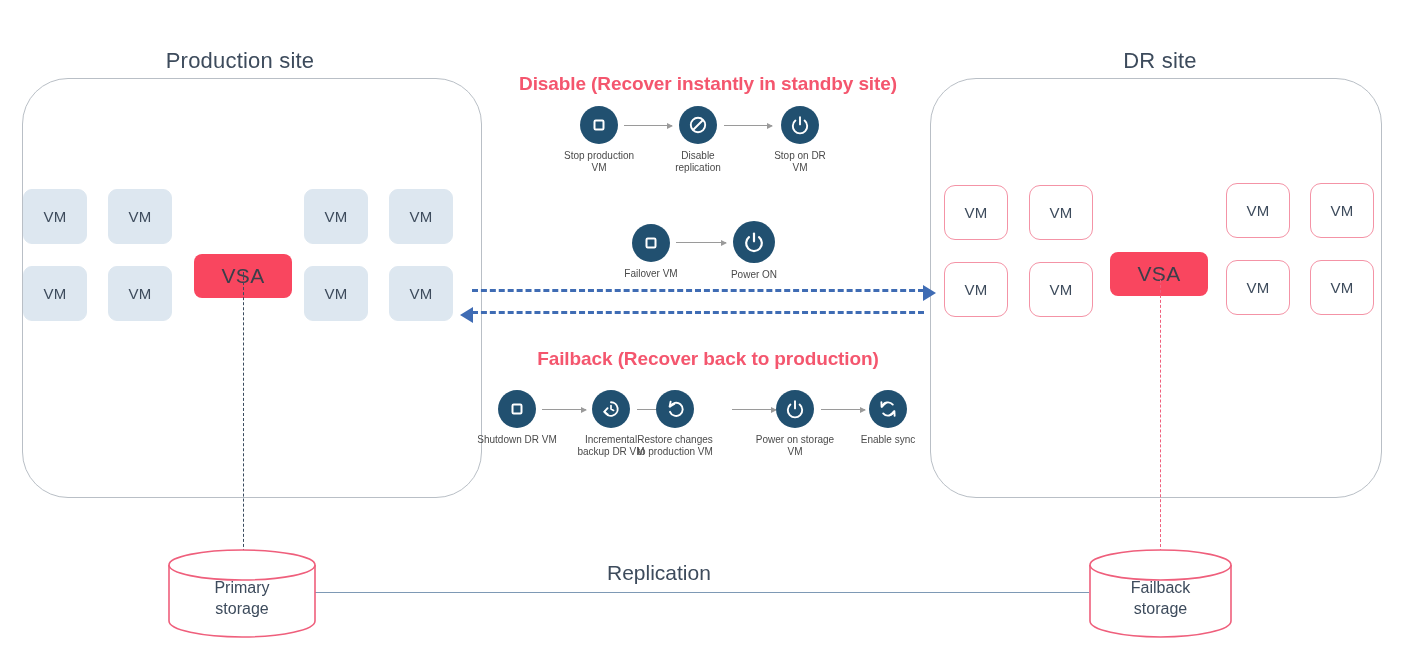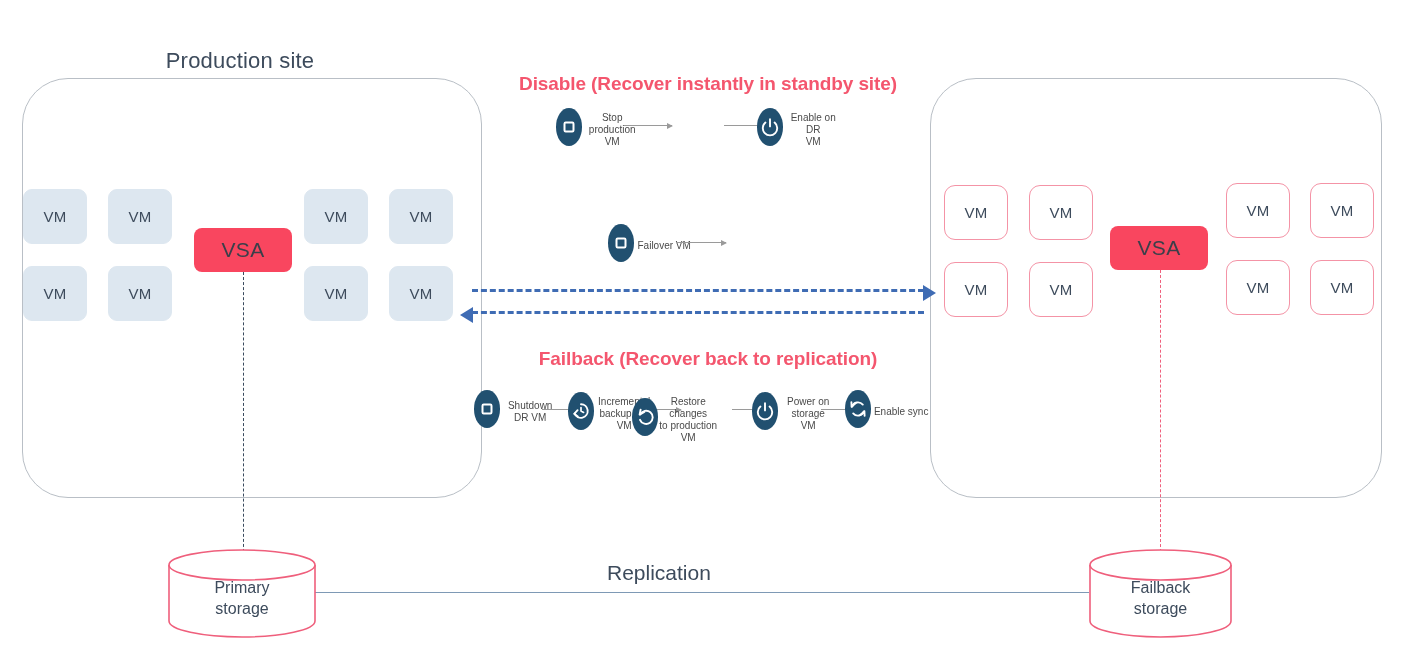--- a/index.html
+++ b/index.html
@@ -15,41 +15,41 @@
   
   .vm{position:absolute;width:62px;height:53px;border-radius:9px;
       display:flex;align-items:center;justify-content:center;
       font-size:15px;color:#3d4b5c;letter-spacing:.3px;}
   .vm.prod{background:#dde7f0;border:1px solid #dde7f0;}
   .vm.dr{background:#ffffff;border:1.6px solid #f493a6;border-radius:11px;}
 
   
   .vsa{position:absolute;width:98px;height:44px;border-radius:8px;background:#f9465f;
        display:flex;align-items:center;justify-content:center;
-       color:#3b3f4a;font-size:21px;letter-spacing:.4px;}
+       color:#3b3f4a;font-size:21px;letter-spacing:.4px;margin-top:26px;}
   .vsa.dr{background:#f9465f;}
 
   
   .vconn{position:absolute;width:0;border-left:1.6px dashed #3a4b5e;}
   .vconn.pink{border-left-color:#ef5f7c;}
 
   
   .cyl{position:absolute;}
   .cyl svg{display:block;overflow:visible;}
   .cyl-label{position:absolute;left:0;right:0;text-align:center;font-size:16px;color:#3d4b5c;
              line-height:21px;}
 
   
   .repl-line{position:absolute;height:0;border-top:1.6px solid #7e99b5;}
   .repl-label{position:absolute;font-size:21px;color:#3d4b5c;white-space:nowrap;}
 
   
   .flow-title{position:absolute;font-size:19px;font-weight:bold;color:#f4566e;
               white-space:nowrap;text-align:center;letter-spacing:-.1px;}
-  .step{position:absolute;display:flex;flex-direction:row;align-items:center;}
+  .step{position:absolute;display:flex;flex-direction:column;align-items:center;}
   .step-circle{width:38px;height:38px;border-radius:50%;background:#215070;
                display:flex;align-items:center;justify-content:center;}
   .step-circle svg{display:block;}
   .step-label{margin-top:6px;font-size:10px;color:#4a4a4a;text-align:center;
               line-height:12px;white-space:pre-line;width:86px;}
   .step-arrow{position:absolute;height:0;border-top:1.1px solid #9a9a9a;}
   .step-arrow:after{content:"";position:absolute;right:-1px;top:-3.2px;
        border-left:6px solid #9a9a9a;border-top:3.4px solid transparent;
        border-bottom:3.4px solid transparent;}
 
@@ -76,20 +76,21 @@
 
   <div class="vm prod" style="left:304px;top:189px;">VM</div>
   <div class="vm prod" style="left:389px;top:189px;">VM</div>
   <div class="vm prod" style="left:304px;top:266px;">VM</div>
   <div class="vm prod" style="left:389px;top:266px;">VM</div>
 
   <div class="vsa" style="left:194px;top:228px;">VSA</div>
 
   <div class="vconn" style="left:243px;top:272px;height:285px;"></div>
 
+  <div class="site-title" style="left:980px;top:48px;width:360px;">DR site</div>
   <div class="site-box" style="left:930px;top:78px;width:450px;height:418px;"></div>
 
   <div class="vm dr" style="left:944px;top:185px;">VM</div>
   <div class="vm dr" style="left:1029px;top:185px;">VM</div>
   <div class="vm dr" style="left:944px;top:262px;">VM</div>
   <div class="vm dr" style="left:1029px;top:262px;">VM</div>
   <div class="vm dr" style="left:1226px;top:183px;">VM</div>
   <div class="vm dr" style="left:1310px;top:183px;">VM</div>
   <div class="vm dr" style="left:1226px;top:260px;">VM</div>
   <div class="vm dr" style="left:1310px;top:260px;">VM</div>
@@ -136,46 +137,65 @@
     <div class="step-circle">
       <svg width="20" height="20" viewBox="0 0 20 20">
           <rect x="5.5" y="5.5" width="9" height="9" rx="1.2" fill="none" stroke="#ffffff" stroke-width="2"></rect>
         </svg>
     </div>
     <div class="step-label">Stop production
 VM</div>
   </div>
   <div class="step-arrow" style="left:624px;top:125px;width:48px;"></div>
 
+  <div class="step" style="left:655px;top:106px;width:86px;">
+    <div class="step-circle">
+      <svg width="22" height="22" viewBox="0 0 22 22">
+          <circle cx="11" cy="11" r="7.2" fill="none" stroke="#ffffff" stroke-width="1.9"></circle>
+          <line x1="6" y1="16" x2="16" y2="6" stroke="#ffffff" stroke-width="1.9"></line>
+        </svg>
+    </div>
+    <div class="step-label">Disable
+replication</div>
+  </div>
   <div class="step-arrow" style="left:724px;top:125px;width:48px;"></div>
 
   <div class="step" style="left:757px;top:106px;width:86px;">
     <div class="step-circle">
       <svg width="22" height="22" viewBox="0 0 22 22">
           <path d="M6.4,6.6 A7.2,7.2 0 1 0 15.6,6.6" fill="none" stroke="#ffffff" stroke-width="1.9" stroke-linecap="round"></path>
           <line x1="11" y1="3.2" x2="11" y2="10.4" stroke="#ffffff" stroke-width="1.9" stroke-linecap="round"></line>
         </svg>
     </div>
-    <div class="step-label">Enable on DR
+    <div class="step-label">Stop on DR
 VM</div>
   </div>
 
 
   <div class="step" style="left:608px;top:224px;width:86px;">
     <div class="step-circle">
       <svg width="20" height="20" viewBox="0 0 20 20">
           <rect x="5.5" y="5.5" width="9" height="9" rx="1.2" fill="none" stroke="#ffffff" stroke-width="2"></rect>
         </svg>
     </div>
     <div class="step-label">Failover VM</div>
   </div>
   <div class="step-arrow" style="left:676px;top:242px;width:50px;"></div>
 
-
-  <div class="flow-title" style="left:496px;top:348px;width:424px;">Failback (Recover back to replication)</div>
+  <div class="step" style="left:711px;top:221px;width:86px;">
+    <div class="step-circle" style="width:42px;height:42px;">
+      <svg width="24" height="24" viewBox="0 0 22 22">
+          <path d="M6.4,6.6 A7.2,7.2 0 1 0 15.6,6.6" fill="none" stroke="#ffffff" stroke-width="2" stroke-linecap="round"></path>
+          <line x1="11" y1="3.2" x2="11" y2="10.4" stroke="#ffffff" stroke-width="2" stroke-linecap="round"></line>
+        </svg>
+    </div>
+    <div class="step-label">Power ON</div>
+  </div>
+
+  <div class="flow-title" style="left:496px;top:348px;width:424px;">Failback (Recover back to production)</div>
 
   <div class="step" style="left:474px;top:390px;width:86px;">
     <div class="step-circle">
       <svg width="20" height="20" viewBox="0 0 20 20">
           <rect x="5.5" y="5.5" width="9" height="9" rx="1.2" fill="none" stroke="#ffffff" stroke-width="2"></rect>
         </svg>
     </div>
     <div class="step-label">Shutdown DR VM</div>
   </div>
   <div class="step-arrow" style="left:542px;top:409px;width:44px;"></div>

